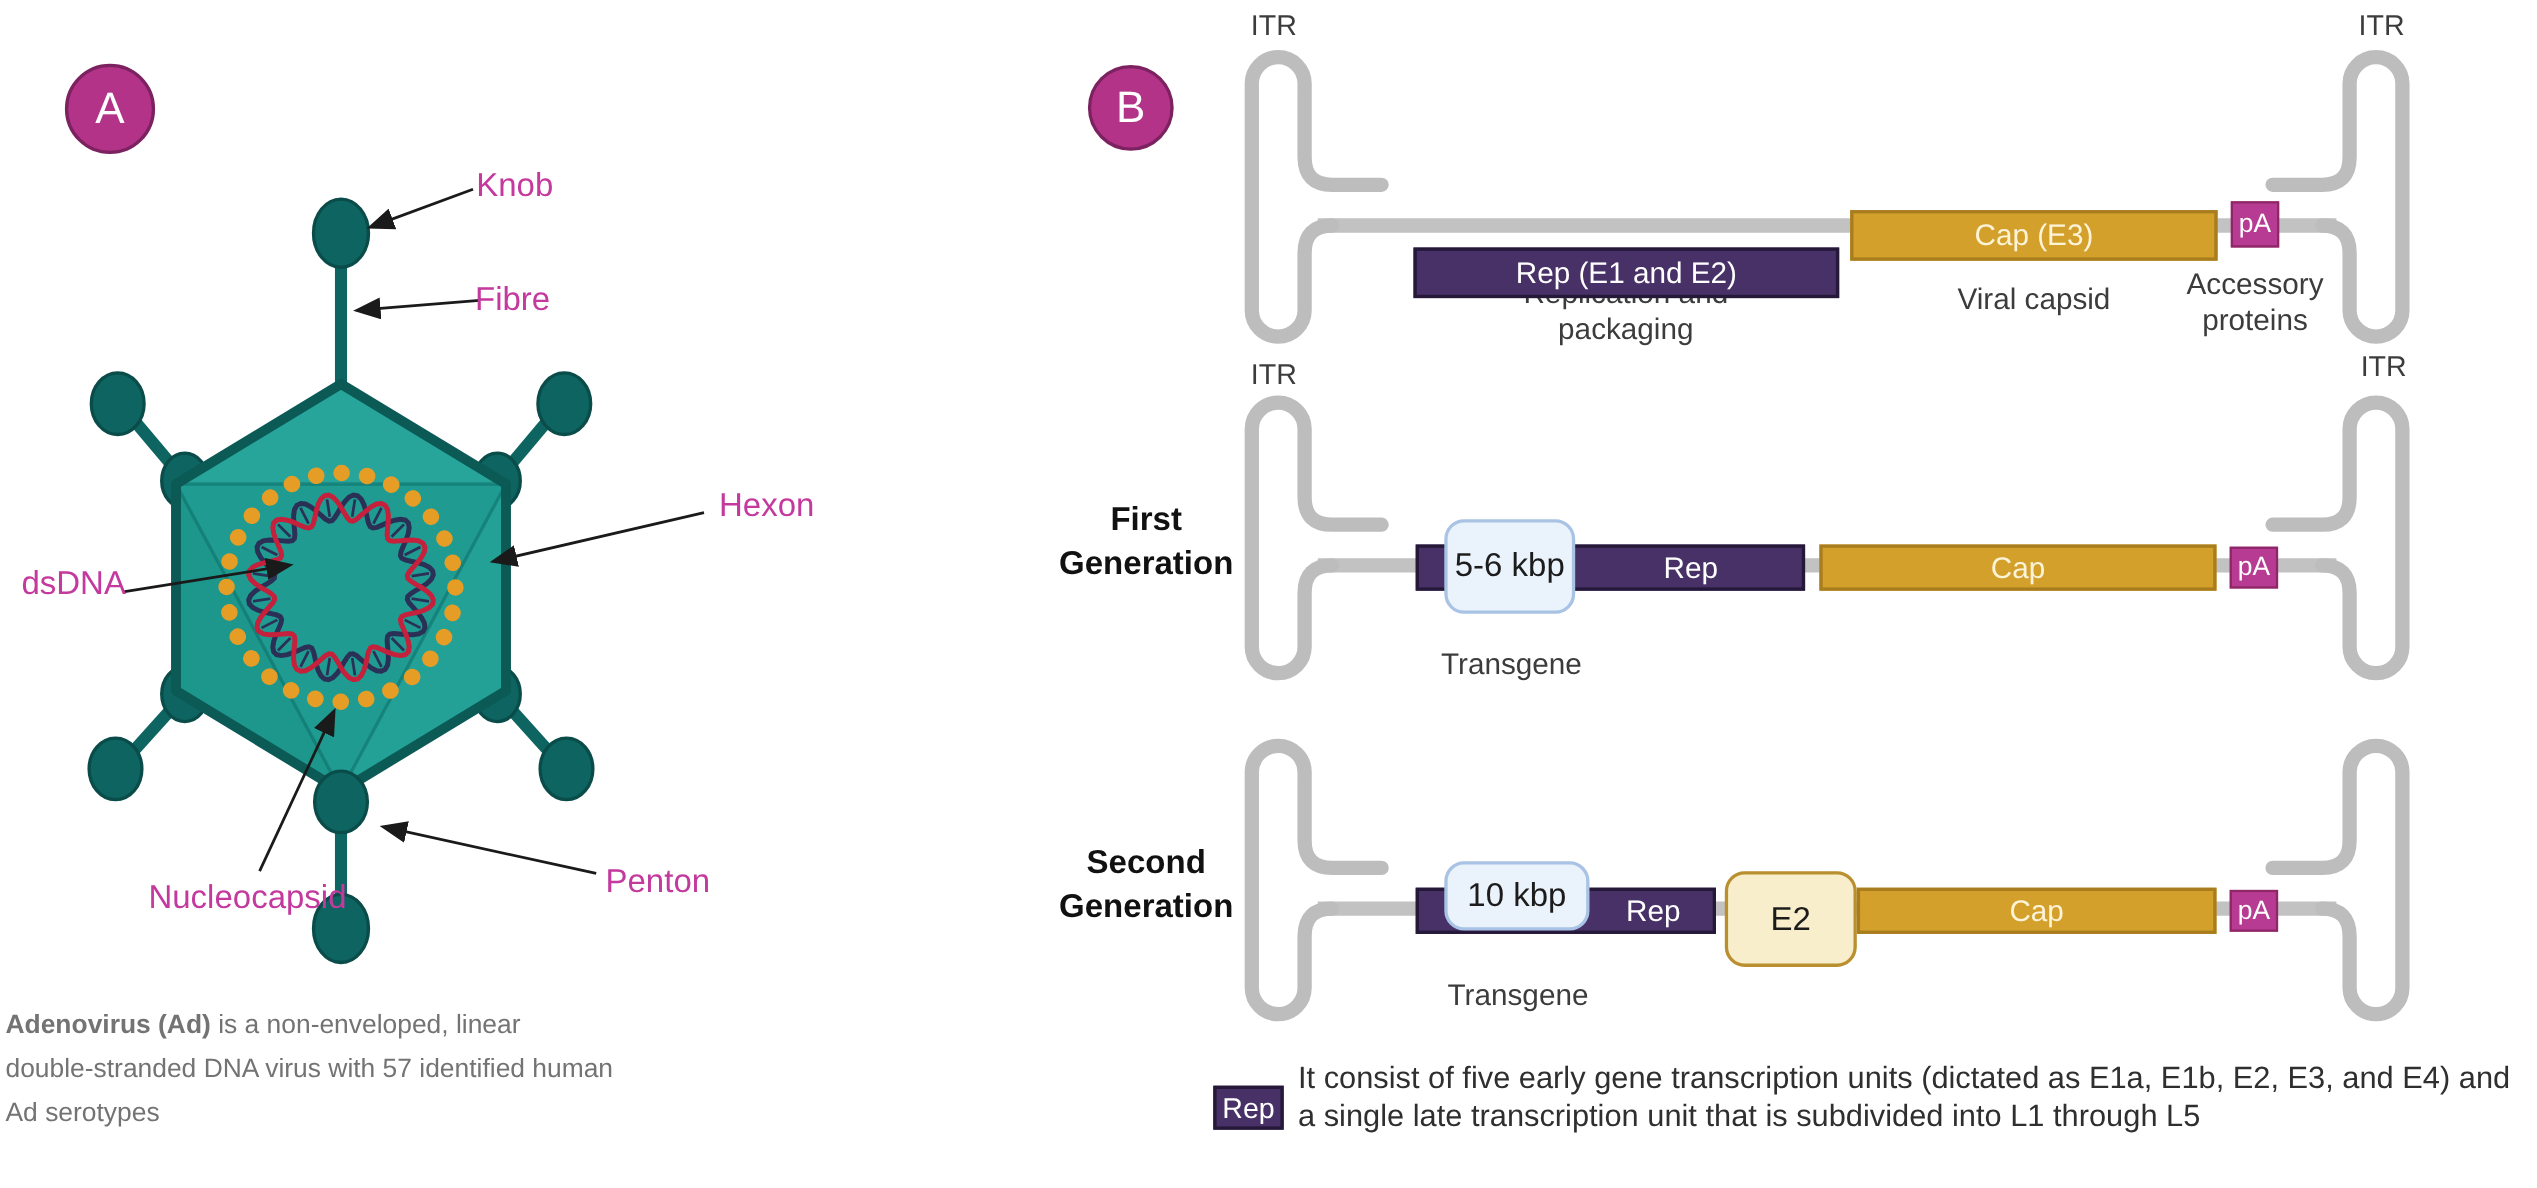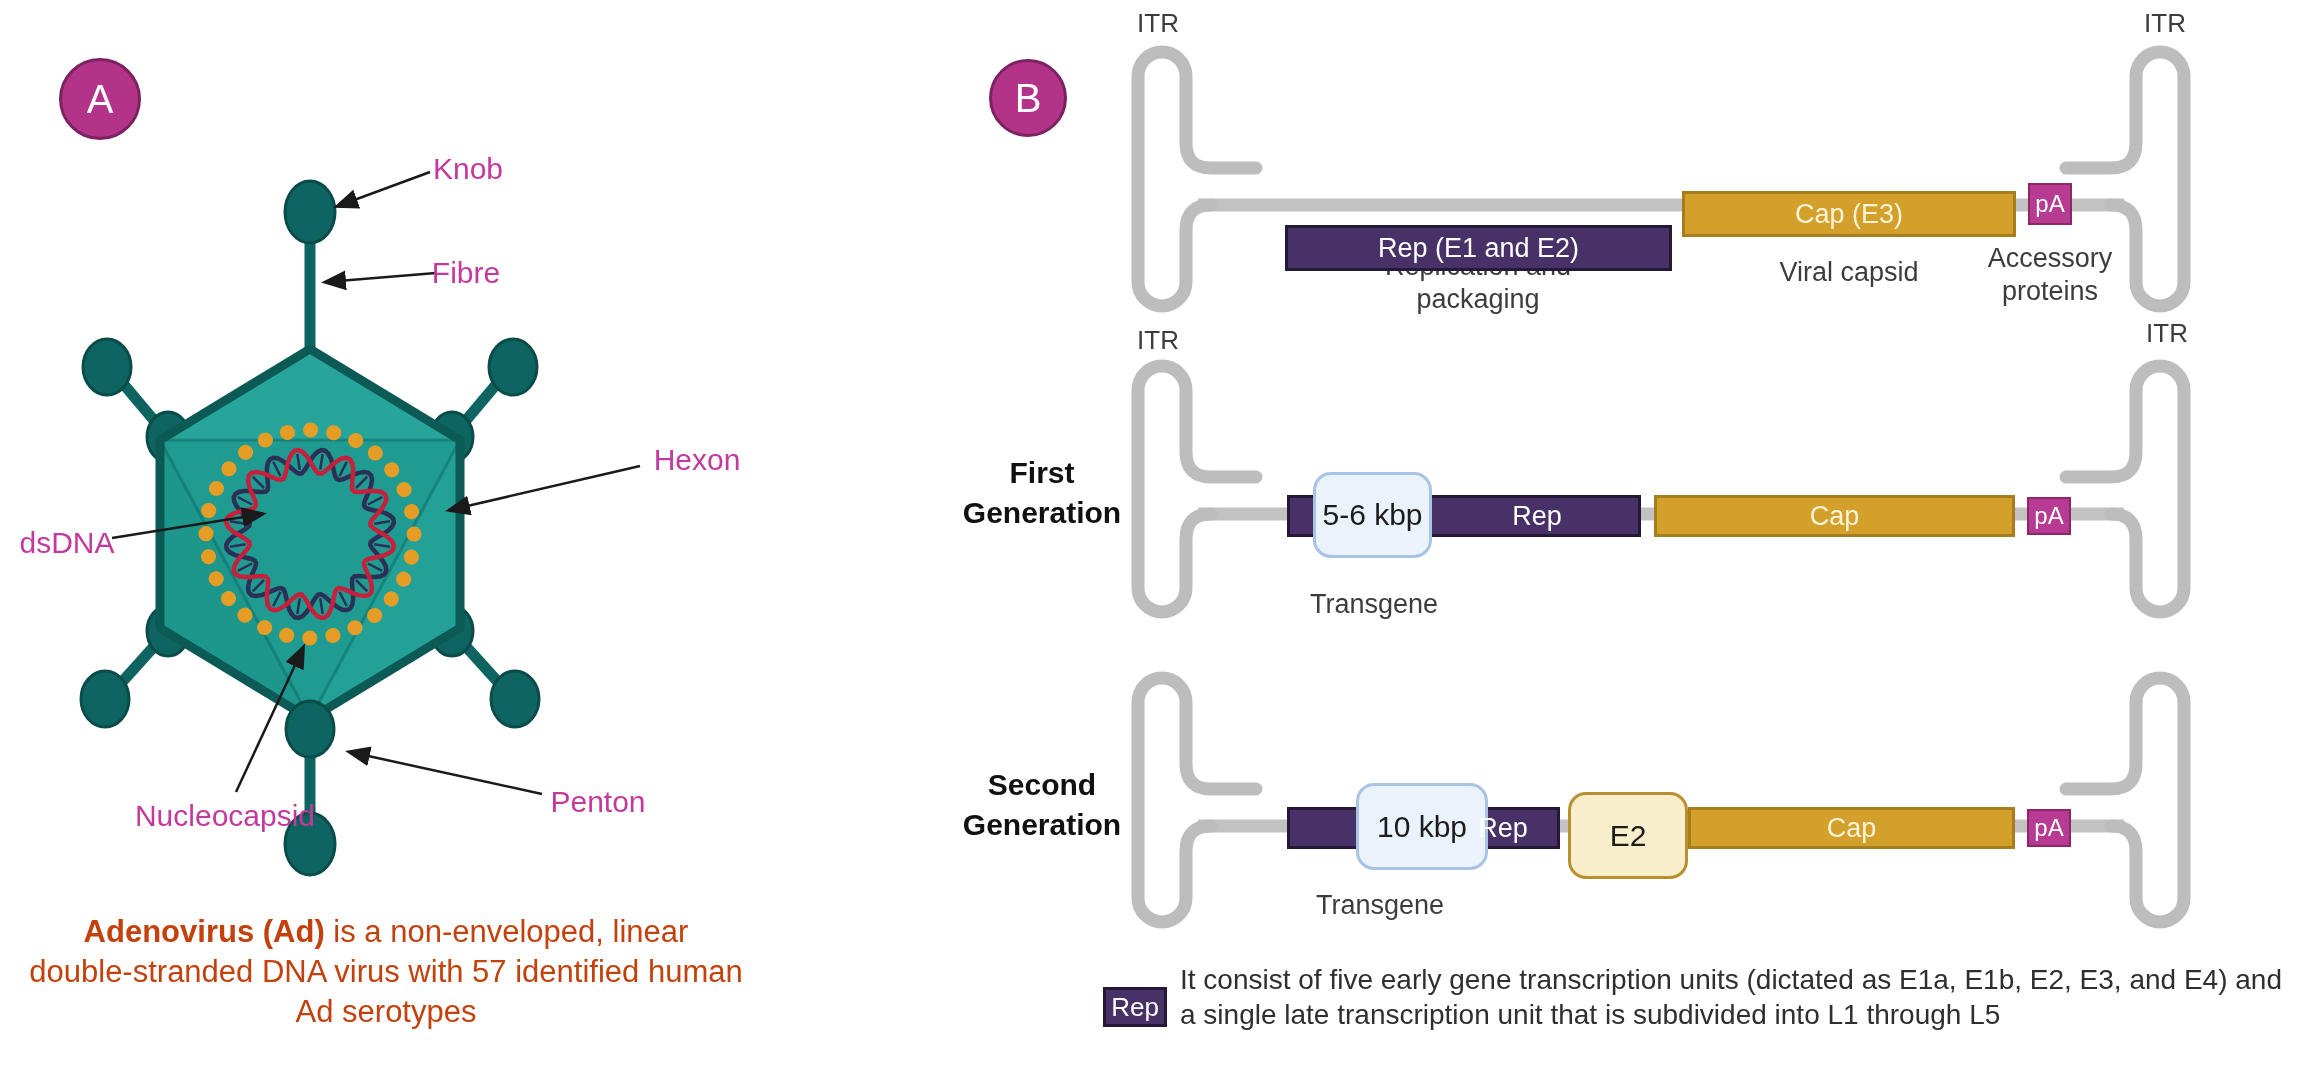--- a/index.html
+++ b/index.html
@@ -14,22 +14,22 @@
   .purple-box{background:#473166;border:3px solid #251839;color:#ffffff;font-size:27px;}
   .gold-box{background:#d4a02c;border:3px solid #a87d1e;color:#fdf3d7;font-size:27px;}
   .pa-box{background:#b73b92;border:2px solid #8e2766;color:#ffffff;font-size:24px;}
   .blue-box{background:#eaf2fc;border:3px solid #a9c3e4;border-radius:18px;color:#1c1c1c;font-size:30px;z-index:3;}
   .cream-box{background:#f8eecb;border:3px solid #b98f2f;border-radius:18px;color:#1c1c1c;font-size:30px;z-index:3;}
   .cap-label{color:#3c3c3c;font-size:27px;line-height:33px;}
   .itr-lbl{color:#3c3c3c;font-size:26px;}
   .gen-title{color:#111111;font-size:30px;font-weight:700;line-height:40px;}
   .white-lbl{color:#ffffff;font-size:27px;z-index:4;}
   .transgene{color:#3c3c3c;font-size:27px;}
-  .caption{position:absolute;left:5px;top:912px;width:762px;text-align:center;color:#c2410c;
-           font-size:31px;line-height:40px;}
+  .caption{position:absolute;left:5px;top:912px;width:762px;color:#737373;
+           font-size:24px;line-height:40px;}
   .legend-text{position:absolute;left:1180px;top:962px;width:1125px;color:#2f2f2f;
                font-size:28px;line-height:35px;text-align:left;}
   .gene-row{z-index:2;}
 </style>
 </head>
 <body>
 
 <div id="root">
 
   <svg id="art" width="2306" height="1080" viewBox="0 0 2306 1080">
@@ -127,21 +127,21 @@
         <path d="M 2066 789 L 2111 789 Q 2136 789 2136 764 L 2136 702 M 2184 702 A 24 24 0 0 0 2136 702 M 2184 702 L 2184 898 A 24 24 0 0 1 2136 898 L 2136 851 Q 2136 826 2111 826" fill="none" stroke="#bdbdbd" stroke-width="13" stroke-linecap="round"></path>
       </g>
   </svg>
 
   <div class="badge" style="left:59px;top:58px;width:76px;height:76px;">
     <span>A</span>
   </div>
   <div class="lbl pink" style="left:468px;top:152px;">Knob</div>
   <div class="lbl pink" style="left:466px;top:256px;">Fibre</div>
   <div class="lbl pink" style="left:697px;top:443px;">Hexon</div>
-  <div class="lbl pink" style="left:67px;top:526px;">dsDNA</div>
+  <div class="lbl pink" style="left:67px;top:514px;">dsDNA</div>
   <div class="lbl pink" style="left:225px;top:799px;">Nucleocapsid</div>
   <div class="lbl pink" style="left:598px;top:785px;">Penton</div>
 
   <div class="caption">
     <div><b>Adenovirus (Ad)</b><span> is a non-enveloped, linear</span></div>
     <div>double-stranded DNA virus with 57 identified human</div>
     <div>Ad serotypes</div>
   </div>
 
   <div class="badge" style="left:989px;top:59px;width:72px;height:72px;">
@@ -176,21 +176,21 @@
   <div class="box gold-box gene-row" style="left:1654px;top:495px;width:361px;height:42px;">Cap</div>
   <div class="box pa-box gene-row" style="left:2027px;top:497px;width:44px;height:38px;">pA</div>
   <div class="lbl transgene" style="left:1374px;top:589px;">Transgene</div>
 
   <div class="lbl gen-title" style="left:1042px;top:765px;">
     <div>Second</div>
     <div>Generation</div>
   </div>
   <div class="box purple-box gene-row" style="left:1287px;top:807px;width:273px;height:42px;"></div>
   <div class="lbl white-lbl" style="left:1503px;top:813px;">Rep</div>
-  <div class="box blue-box" style="left:1356px;top:783px;width:132px;height:87px;">10 kbp</div>
+  <div class="box blue-box" style="left:1313px;top:783px;width:132px;height:63px;">10 kbp</div>
   <div class="box cream-box" style="left:1568px;top:792px;width:120px;height:87px;">E2</div>
   <div class="box gold-box gene-row" style="left:1688px;top:807px;width:327px;height:42px;">Cap</div>
   <div class="box pa-box gene-row" style="left:2027px;top:809px;width:44px;height:38px;">pA</div>
   <div class="lbl transgene" style="left:1380px;top:890px;">Transgene</div>
 
   <div class="box purple-box" style="left:1103px;top:987px;width:64px;height:40px;font-size:26px;">Rep</div>
   <div class="legend-text">It consist of five early gene transcription units (dictated as E1a, E1b, E2, E3, and E4) and a single late transcription unit that is subdivided into L1 through L5</div>
 
 </div>
 

